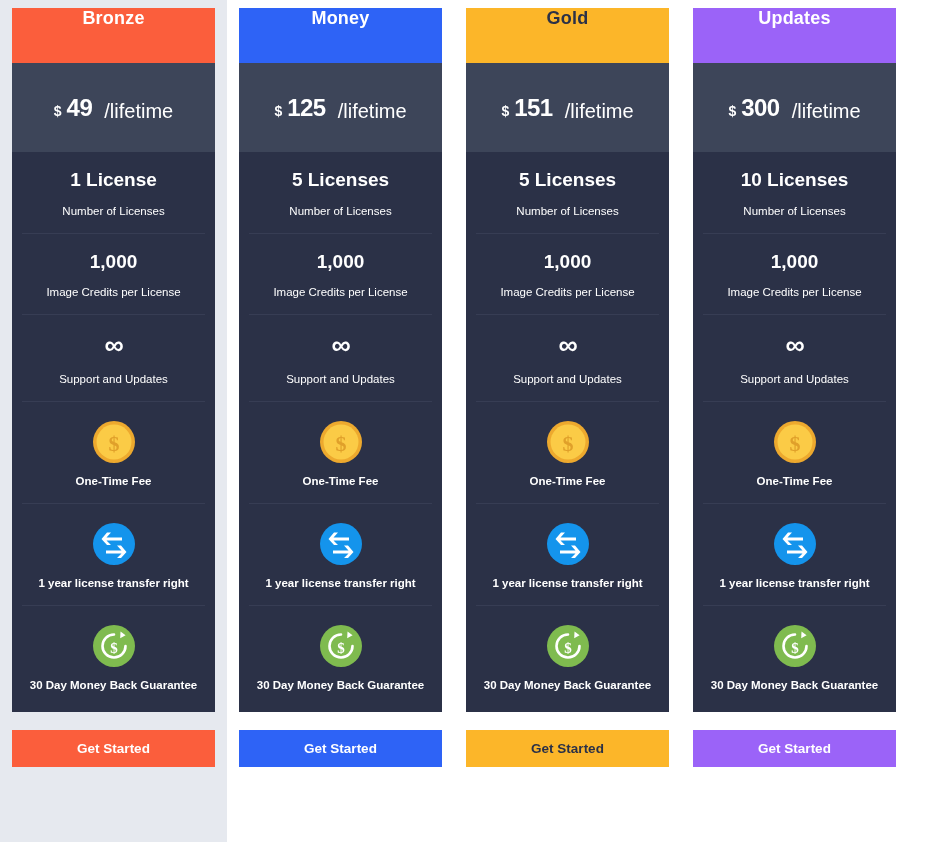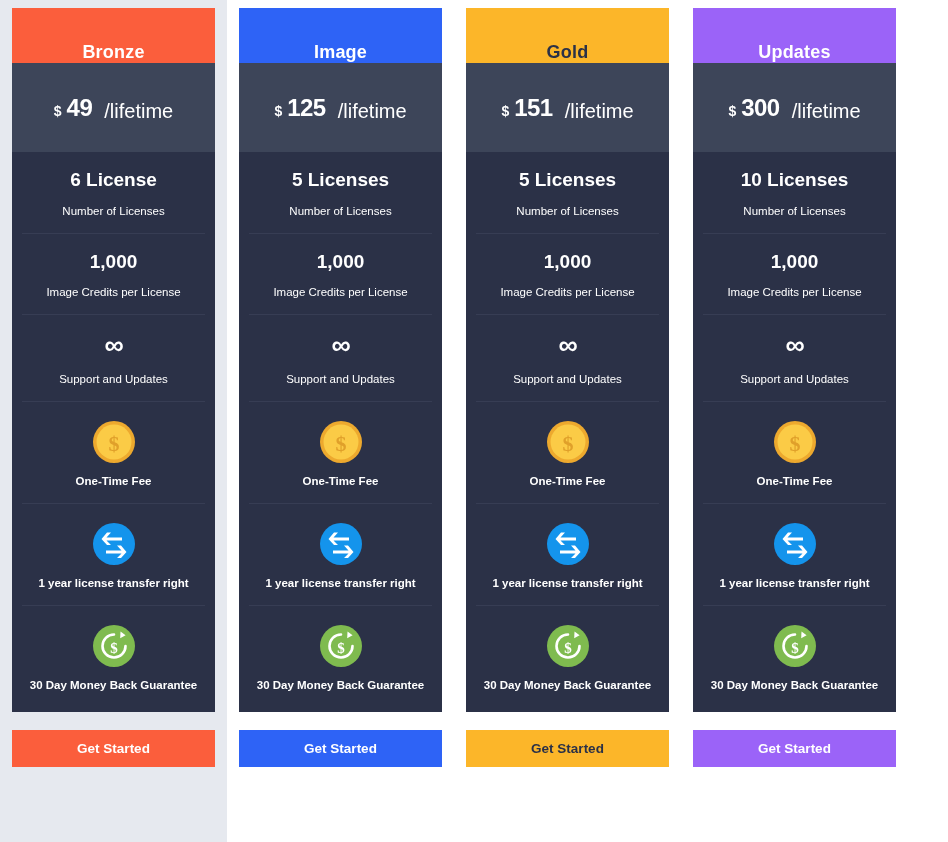--- a/index.html
+++ b/index.html
@@ -28,21 +28,21 @@
     height: 842px;
   }
   .plan-card {
     width: 100%;
     display: flex;
     flex-direction: column;
   }
   .plan-header {
     height: 55px;
     display: flex;
-    align-items: flex-end;
+    align-items: flex-start;
     justify-content: center;
     font-size: 18px;
     font-weight: bold;
     letter-spacing: .2px;
   }
   .plan-price {
     background: #3d4559;
     height: 89px;
     display: flex;
     align-items: center;
@@ -133,21 +133,21 @@
       <div class="plan-header" style="background: rgb(251, 94, 60); color: rgb(255, 255, 255);">
         <span class="hdr-label">Bronze</span>
       </div>
       <div class="plan-price" style="background: rgb(61, 69, 89);">
         <span class="cur">$</span>
         <span class="amount">49</span>
         <span class="period">/lifetime</span>
       </div>
       <div class="features">
         <div class="feature">
-          <div class="big">6 License</div>
+          <div class="big">1 License</div>
           <div class="sub">Number of Licenses</div>
         </div>
         <div class="feature">
           <div class="big">1,000</div>
           <div class="sub">Image Credits per License</div>
         </div>
         <div class="feature">
           <div class="inf">∞</div>
           <div class="sub">Support and Updates</div>
         </div>
@@ -185,21 +185,21 @@
       </div>
       <div class="cta-zone">
         <button class="cta" style="background: rgb(251, 94, 60); color: rgb(255, 255, 255);">Get Started</button>
       </div>
     </div>
   </div>
 
   <div class="plan-wrap">
     <div class="plan-card">
       <div class="plan-header" style="background: rgb(46, 99, 246); color: rgb(255, 255, 255);">
-        <span class="hdr-label">Image</span>
+        <span class="hdr-label">Money</span>
       </div>
       <div class="plan-price" style="background: rgb(61, 69, 89);">
         <span class="cur">$</span>
         <span class="amount">125</span>
         <span class="period">/lifetime</span>
       </div>
       <div class="features">
         <div class="feature">
           <div class="big">5 Licenses</div>
           <div class="sub">Number of Licenses</div>

